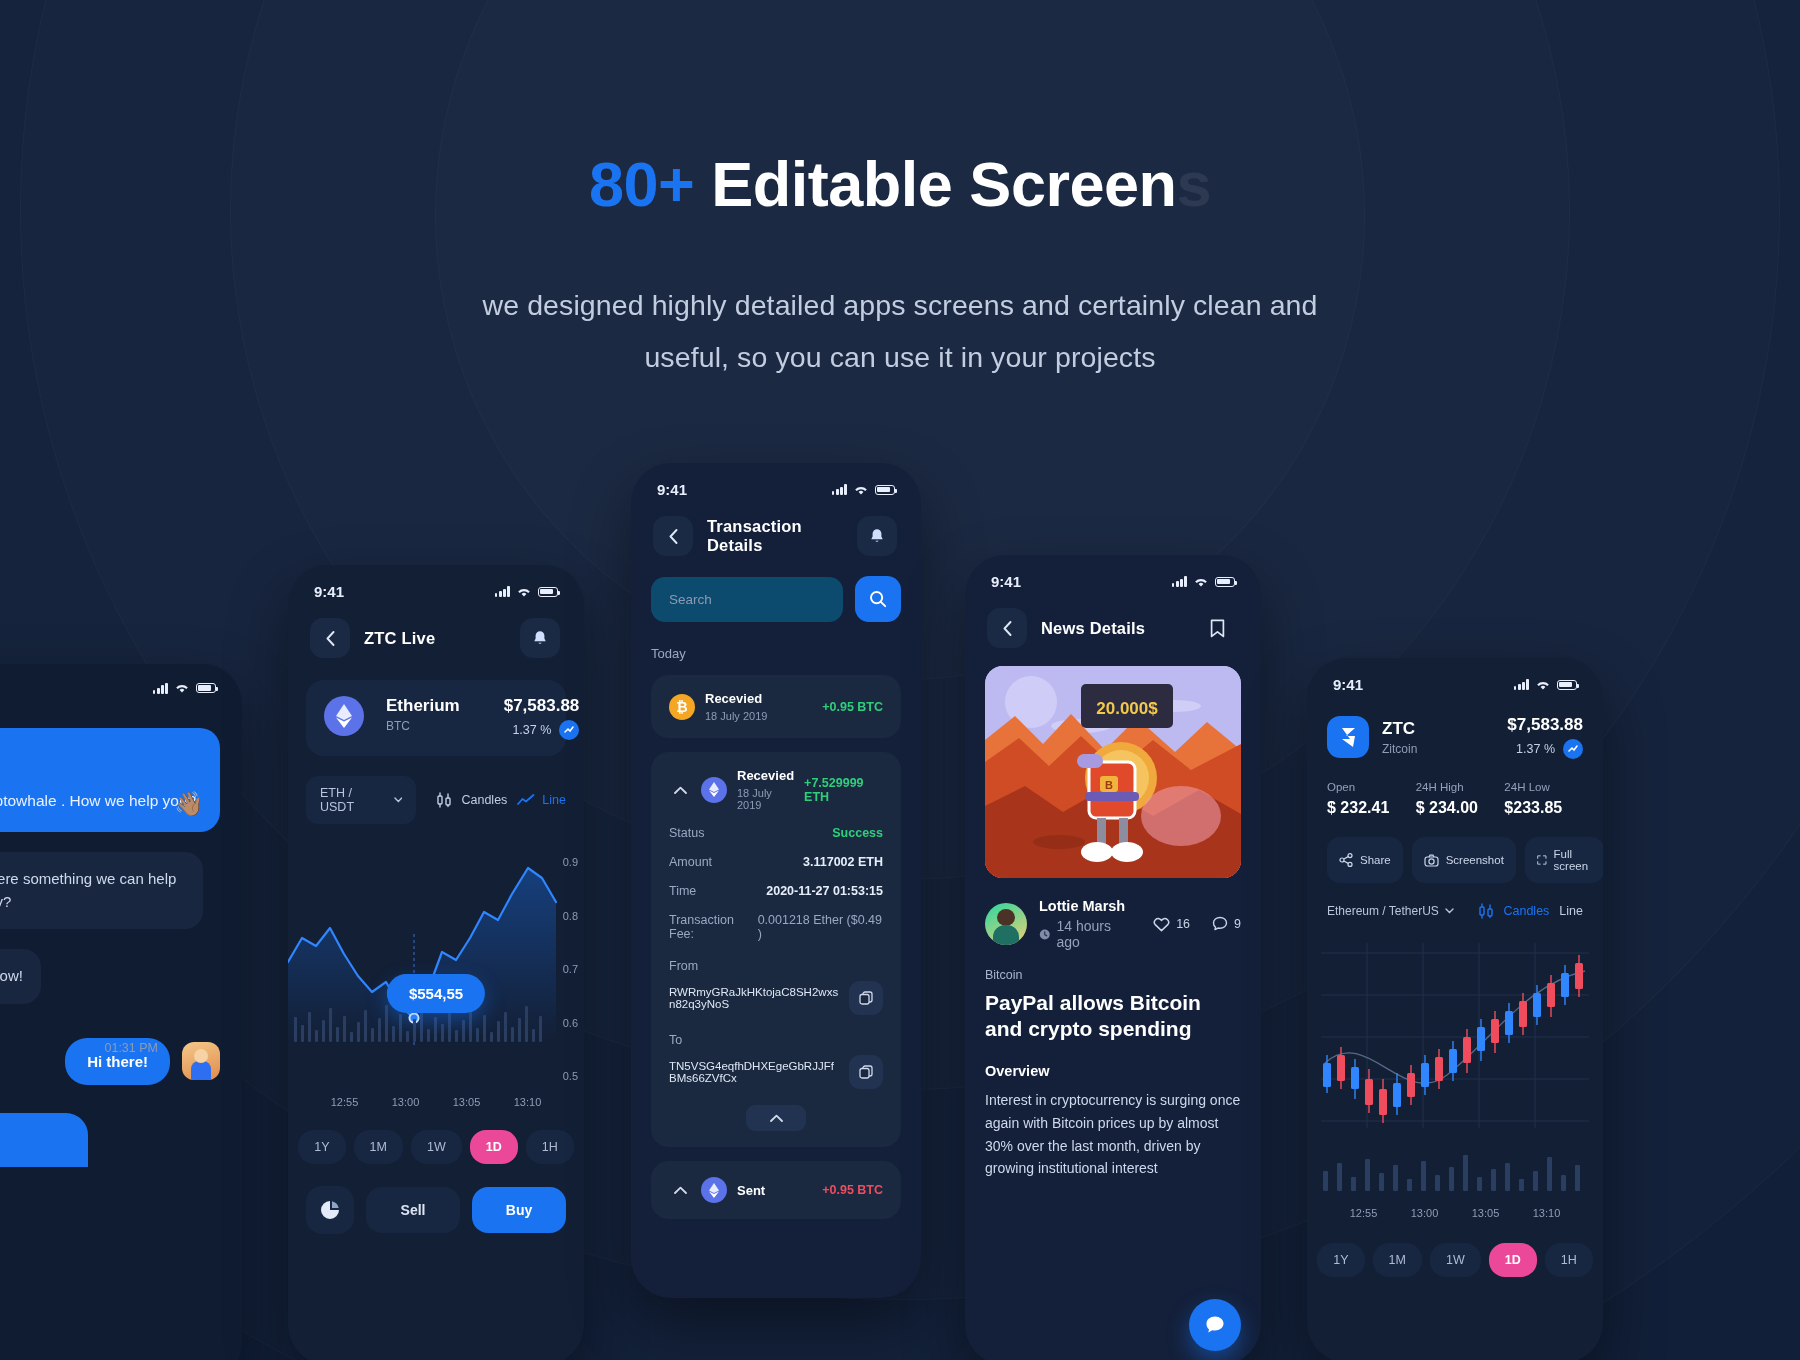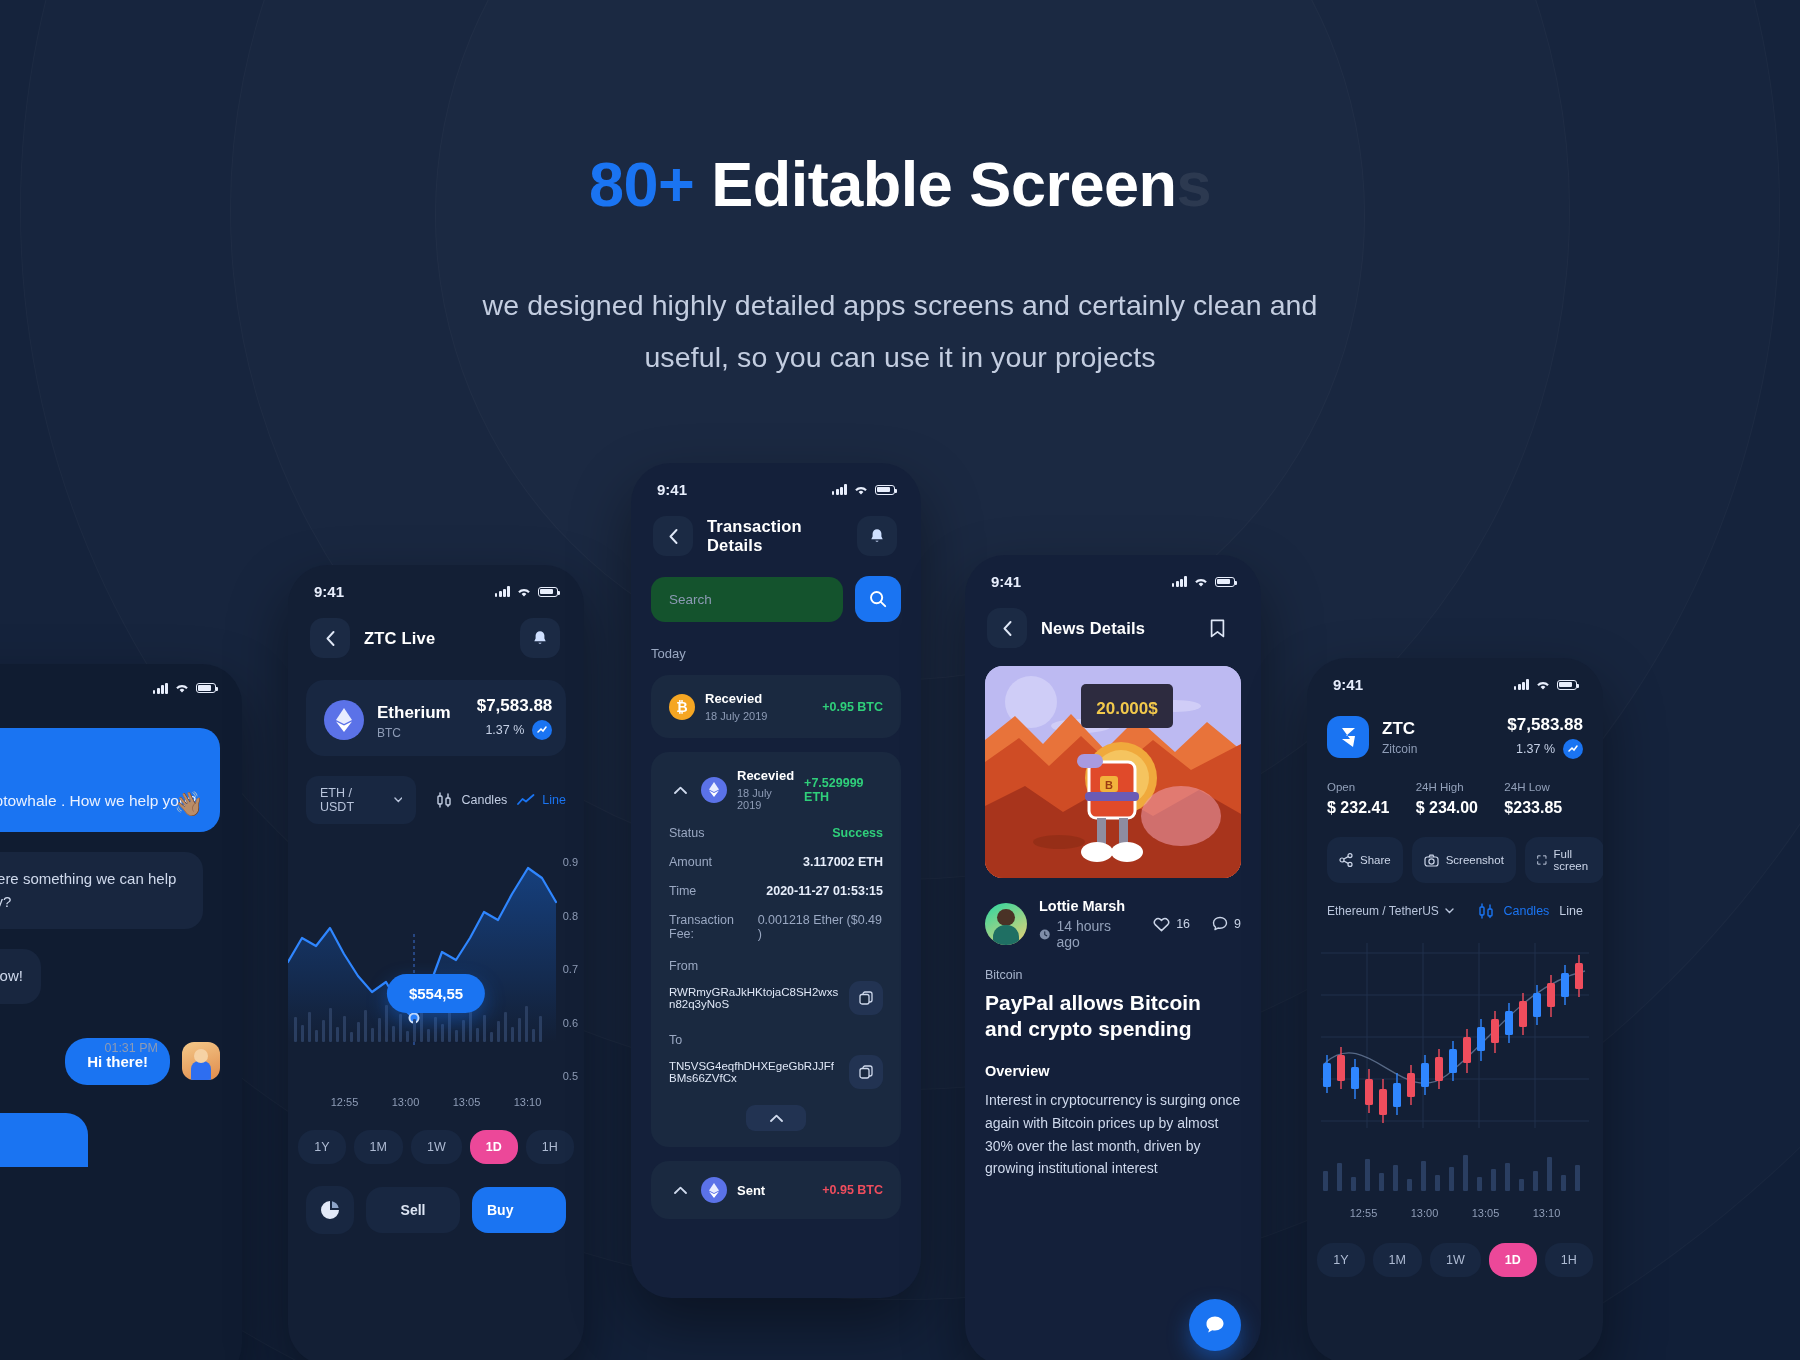--- a/index.html
+++ b/index.html
@@ -85,21 +85,21 @@
   }
   .avatar-sm { width:38px;height:38px;border-radius:12px;overflow:hidden;flex:none;
     background:linear-gradient(160deg,#f4c98a,#e08b4b); position:relative; }
   .avatar-sm::after{content:"";position:absolute;left:9px;top:19px;width:20px;height:20px;border-radius:8px 8px 0 0;background:#2e6ef0;}
   .avatar-sm::before{content:"";position:absolute;left:12px;top:7px;width:14px;height:14px;border-radius:50%;background:#f6d2a4;z-index:2;}
 
   
   #phone-ztc { left:288px; top:565px; width:296px; height:800px; }
   .asset-card {
     margin:22px 18px 0 18px; background:#182741; border-radius:18px;
-    padding:16px 18px; display:flex; align-items:flex-end; gap:13px;
+    padding:16px 18px; display:flex; align-items:flex-start; gap:22px;
   }
   .coin-circle { width:40px;height:40px;border-radius:50%;display:flex;align-items:center;justify-content:center;flex:none; }
   .asset-name { font-size:17px; font-weight:800; }
   .asset-sub { font-size:12px; color:#8e9cb6; margin-top:3px; }
   .asset-price { font-size:17px; font-weight:800; text-align:right; }
   .asset-chg { display:flex; align-items:center; justify-content:flex-end; gap:8px; margin-top:4px; font-size:12.5px; color:#c6d1e6; }
   .chg-dot { width:20px;height:20px;border-radius:50%;background:#1a74f2;display:flex;align-items:center;justify-content:center;}
   .chart-toolbar { display:flex; align-items:center; gap:10px; padding:20px 18px 0 18px; }
   .select-pill {
     background:#182741; border-radius:12px; padding:10px 14px; font-size:12.5px; color:#b9c5dc;
@@ -117,26 +117,26 @@
     box-shadow:0 8px 20px rgba(26,116,242,.4);
   }
   .range-row { display:flex; gap:8px; justify-content:center; padding:22px 14px 0 14px; }
   .range {
     background:#182741; border-radius:16px; padding:10px 16px; font-size:12.5px; color:#aebbd3;
   }
   .range.active { background:#ec4899; color:#fff; font-weight:700; }
   .bottom-row { display:flex; align-items:center; gap:12px; padding:22px 18px 0 18px; }
   .circ-btn { width:48px;height:48px;border-radius:16px;background:#182741;display:flex;align-items:center;justify-content:center;flex:none; }
   .btn-sell { flex:1; background:#182741; border-radius:16px; padding:15px; text-align:center; font-size:14px; font-weight:600; color:#dde5f3;}
-  .btn-buy { flex:1; background:#1a74f2; border-radius:16px; padding:15px; font-size:14px; font-weight:700; }
+  .btn-buy { flex:1; background:#1a74f2; border-radius:16px; padding:15px; text-align:center; font-size:14px; font-weight:700; }
 
   
   #phone-tx { left:631px; top:463px; width:290px; height:835px; background:#14203a; }
   .search-row { display:flex; align-items:center; gap:12px; padding:20px 20px 0 20px; }
-  .search-box { flex:1; background:#14532d; border-radius:14px; padding:15px 18px; font-size:13.5px; color:#8c9ab4; }
+  .search-box { flex:1; background:#0c4a6e; border-radius:14px; padding:15px 18px; font-size:13.5px; color:#8c9ab4; }
   .search-btn { width:46px;height:46px;border-radius:14px;background:#1a74f2;display:flex;align-items:center;justify-content:center;flex:none;}
   .sec-label { padding:24px 20px 0 20px; font-size:13px; color:#9aa8c2; }
   .tx-card { margin:14px 20px 0 20px; background:#1a2940; border-radius:18px; padding:16px 18px; }
   .tx-head { display:flex; align-items:center; gap:10px; }
   .tx-name { font-size:13px; font-weight:800; }
   .tx-date { font-size:11px; color:#8e9cb6; margin-top:4px; }
   .tx-amt { margin-left:auto; font-size:12.5px; font-weight:700; }
   .pos { color:#2fcf7a; } .neg { color:#ef4d5d; }
   .caret { width:22px; display:flex; align-items:center; justify-content:center; color:#cfd9ec; flex:none;}
   .kv { display:flex; justify-content:space-between; font-size:12.5px; margin-top:15px; }

